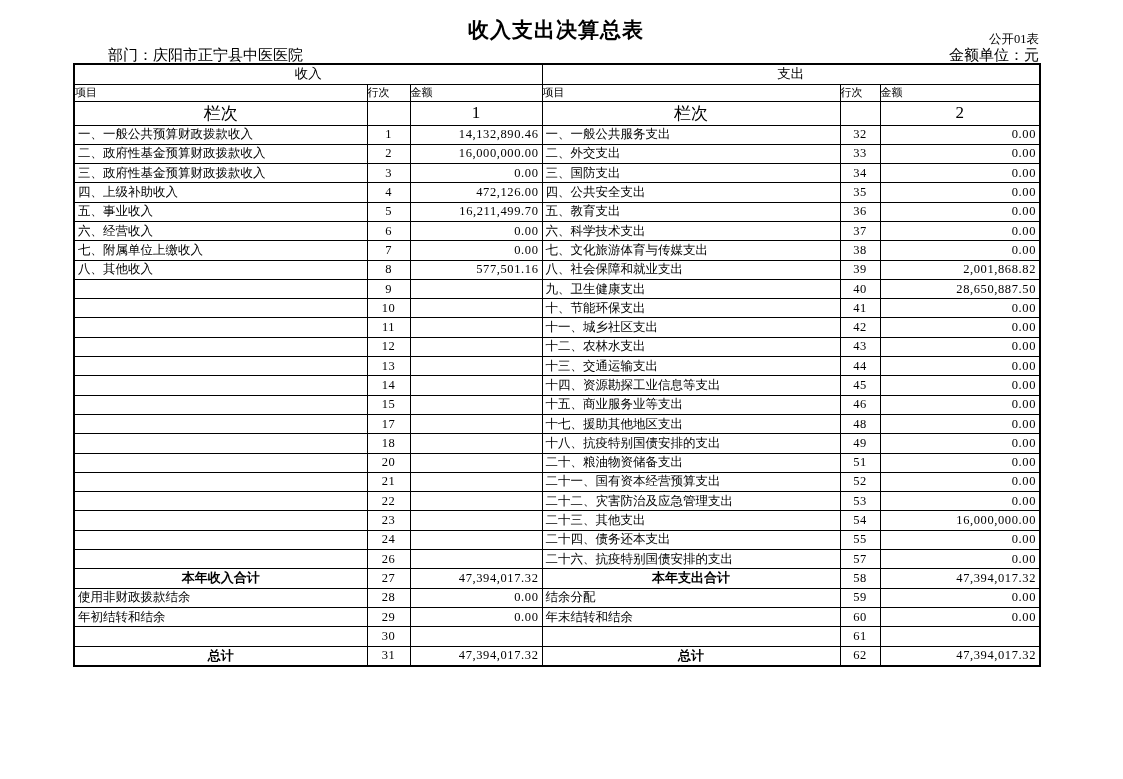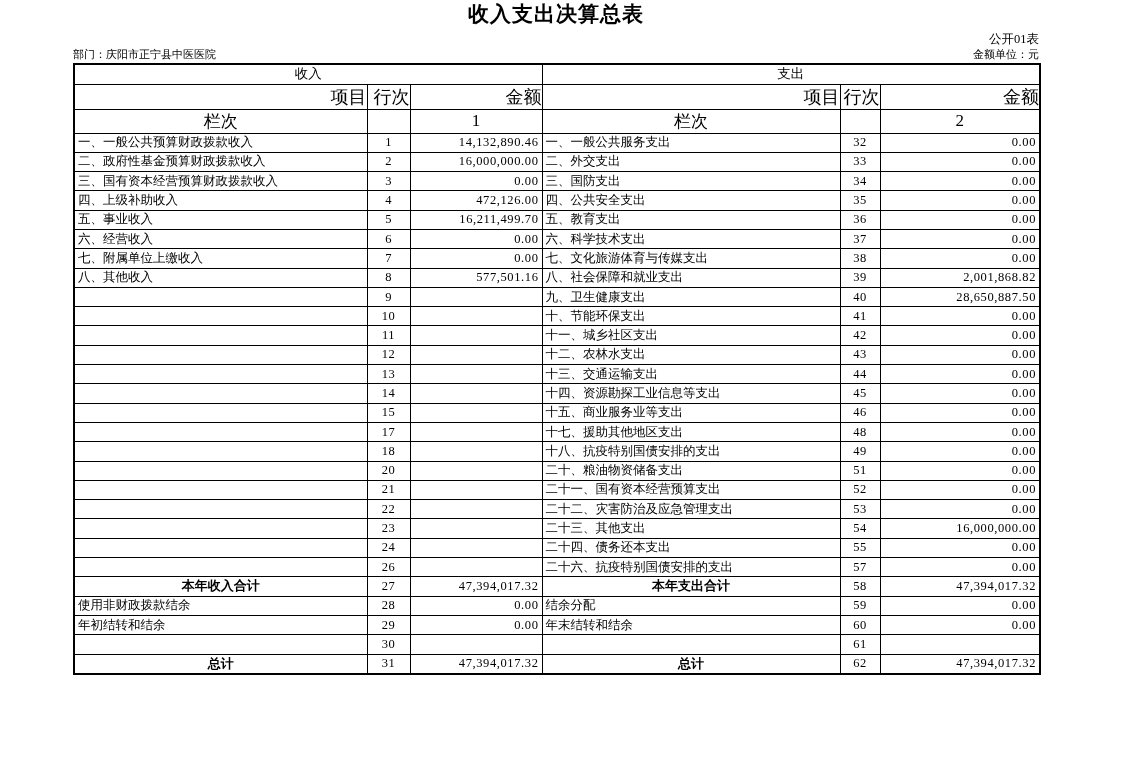--- a/index.html
+++ b/index.html
@@ -5,40 +5,40 @@
   * { box-sizing: border-box; margin: 0; padding: 0; }
   html, body { background: #ffffff; }
   body {
     width: 1123px; height: 779px; overflow: hidden;
     font-family: "Liberation Serif", "DejaVu Serif", serif;
     color: #000;
   }
   .content { margin-left: 73px; width: 966px; }
   .title {
     text-align: center; font-size: 21px; font-weight: bold;
-    padding-top: 0; height: 32px; letter-spacing: 1px;
+    padding-top: 16px; height: 32px; letter-spacing: 1px;
   }
   .table-code {
     text-align: right; font-size: 12.5px; height: 14px; line-height: 14px;
   }
   .meta {
-    display: flex; justify-content: space-between; 
-    font-size: 11px; height: 17px; line-height: 16px;
+    display: flex; justify-content: space-between; align-items: flex-end;
+    font-size: 15px; height: 17px; line-height: 16px; margin-left: 35px;
   }
   table.report {
     border-collapse: collapse; table-layout: fixed; width: 966px;
     border: 2px solid #000;
     padding-left: 11px;
   }
   .report th, .report td {
     border: 1px solid #000; overflow: hidden; white-space: nowrap;
     font-weight: normal; vertical-align: middle;
   }
   .section-cell { height: 20px; font-size: 13.5px; text-align: center; }
-  .colhead-cell { height: 17px; font-size: 18px; text-align: right; }
+  .colhead-cell { height: 17px; font-size: 11px; text-align: left; }
   .index-cell   { height: 18px; font-size: 17px; text-align: center; }
   tbody td { height: 19.3px; font-size: 12.5px; }
   td.item   { text-align: left; padding-left: 3px; }
   td.rowno  { text-align: center; letter-spacing: 0.5px; }
   td.amount { text-align: right; padding-right: 3px; letter-spacing: 0.6px; }
   td.label-bold { font-weight: bold; text-align: center; font-size: 13px; padding-left: 0; }
 </style>
 </head>
 <body>
 
@@ -92,21 +92,21 @@
         </tr>
         <tr>
           <td class="item">二、政府性基金预算财政拨款收入</td>
           <td class="rowno">2</td>
           <td class="amount">16,000,000.00</td>
           <td class="item">二、外交支出</td>
           <td class="rowno">33</td>
           <td class="amount">0.00</td>
         </tr>
         <tr>
-          <td class="item">三、国有资本经营预算财政拨款收入</td>
+          <td class="item">三、政府性基金预算财政拨款收入</td>
           <td class="rowno">3</td>
           <td class="amount">0.00</td>
           <td class="item">三、国防支出</td>
           <td class="rowno">34</td>
           <td class="amount">0.00</td>
         </tr>
         <tr>
           <td class="item">四、上级补助收入</td>
           <td class="rowno">4</td>
           <td class="amount">472,126.00</td>

